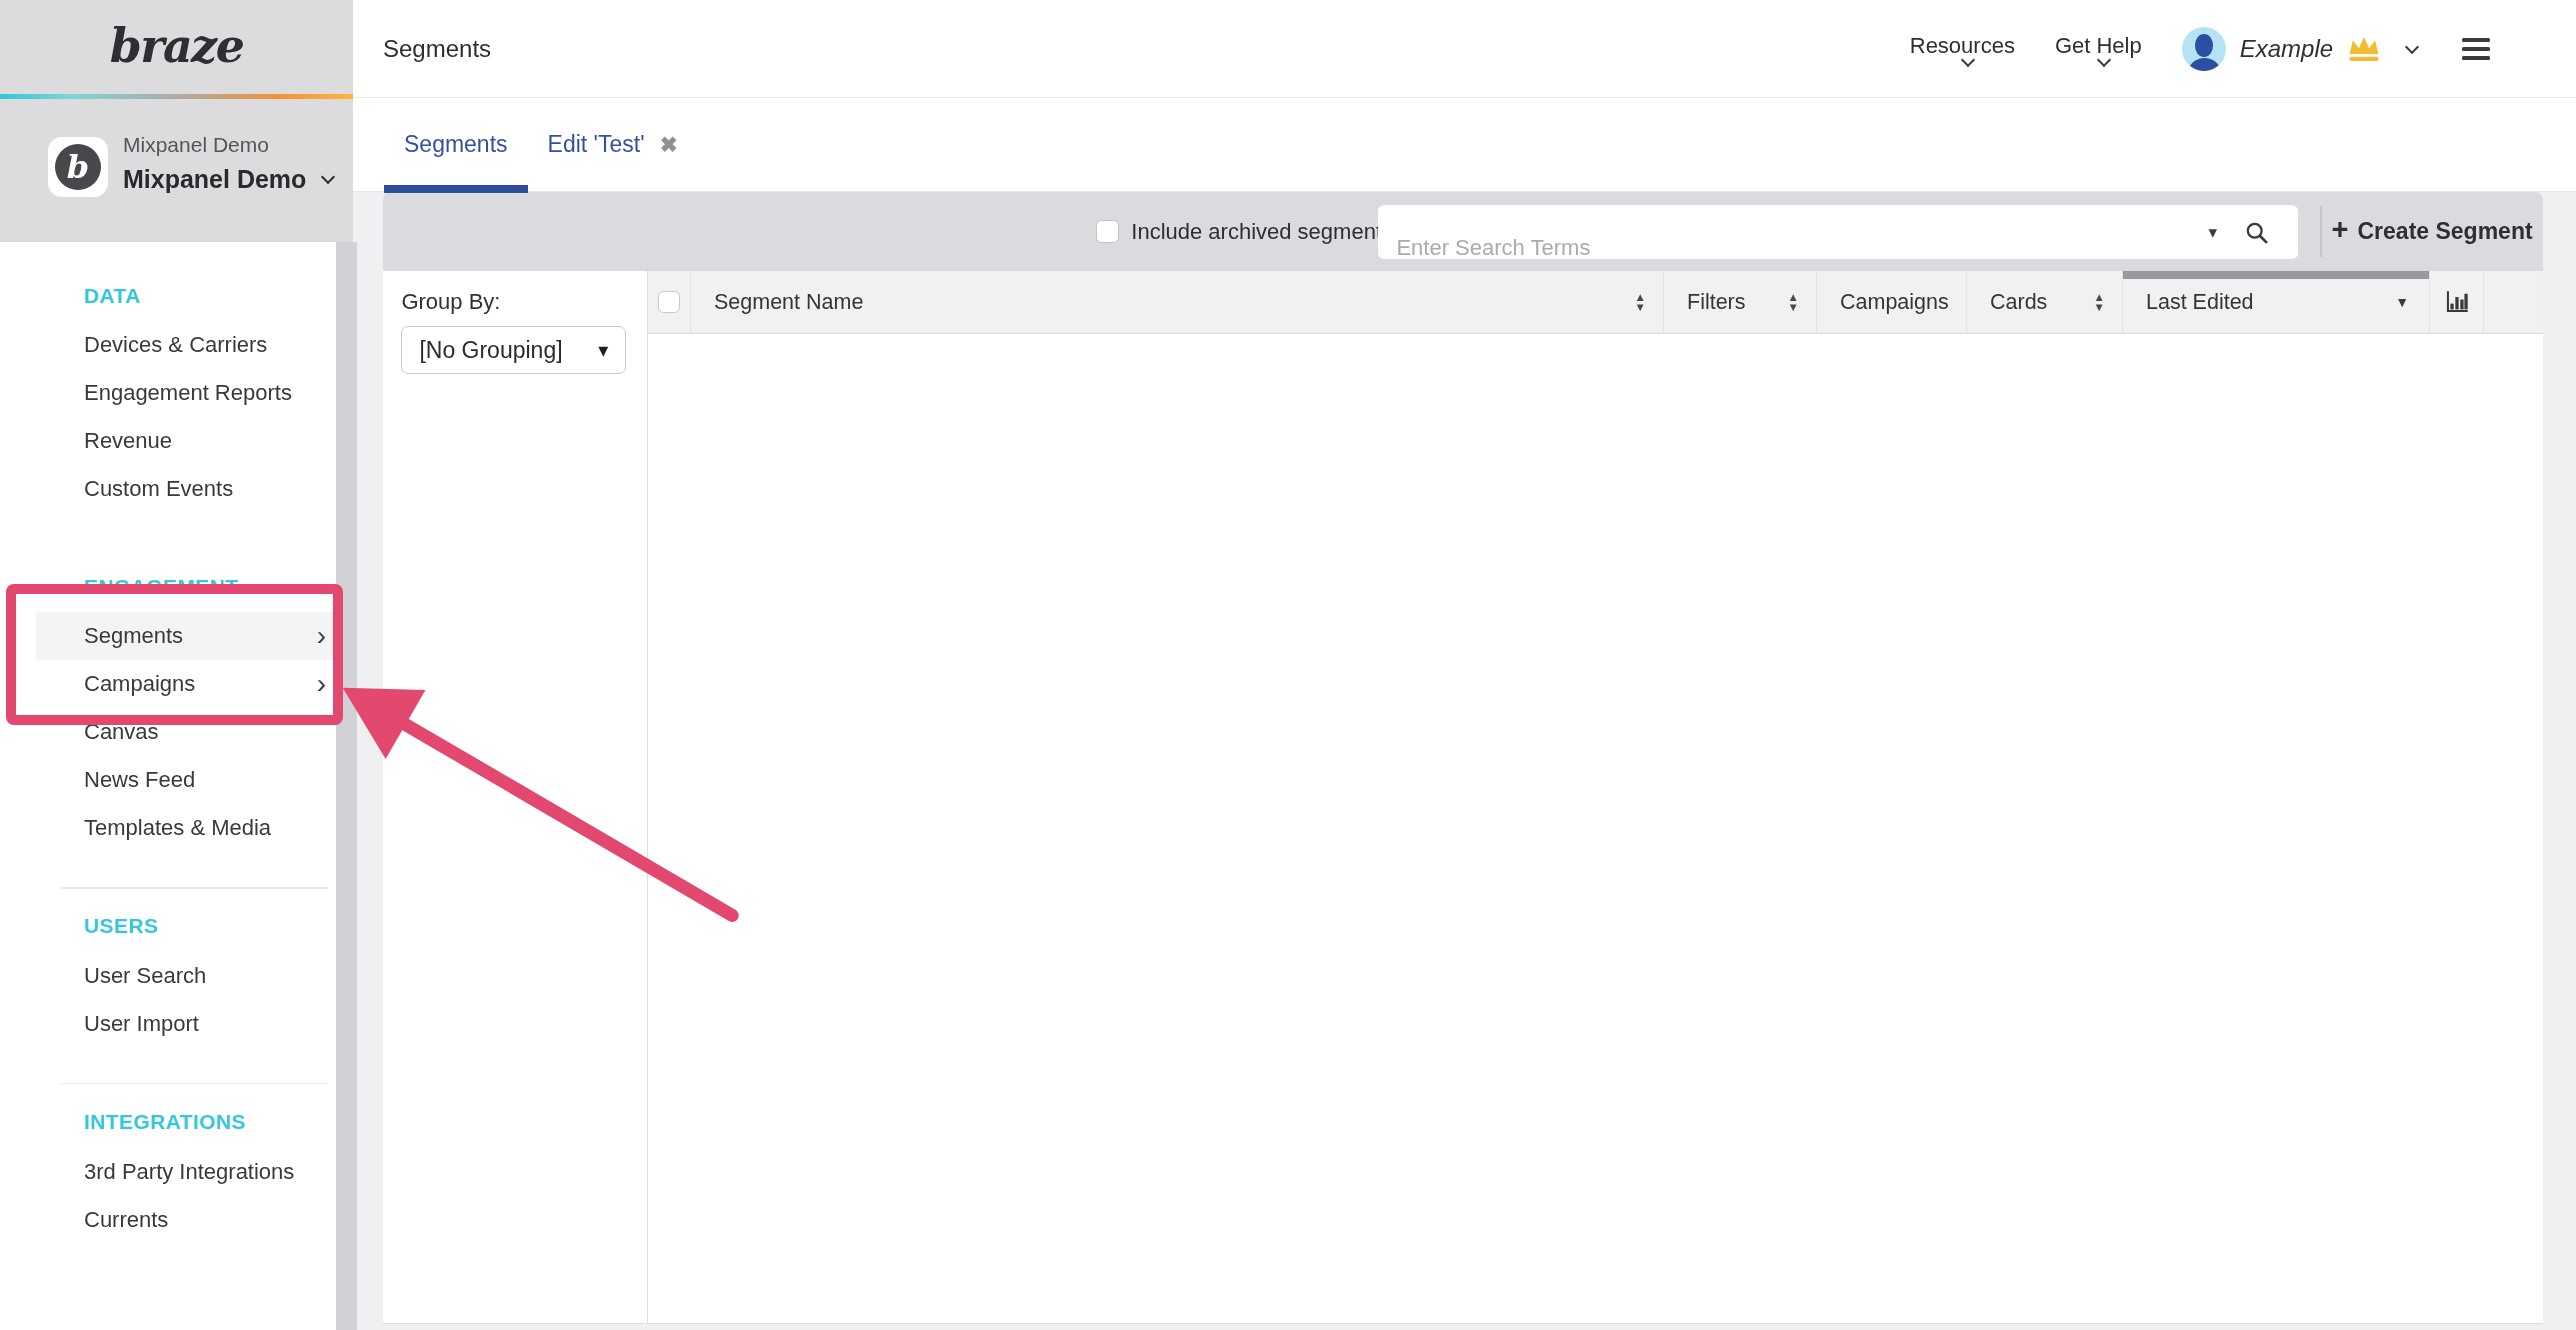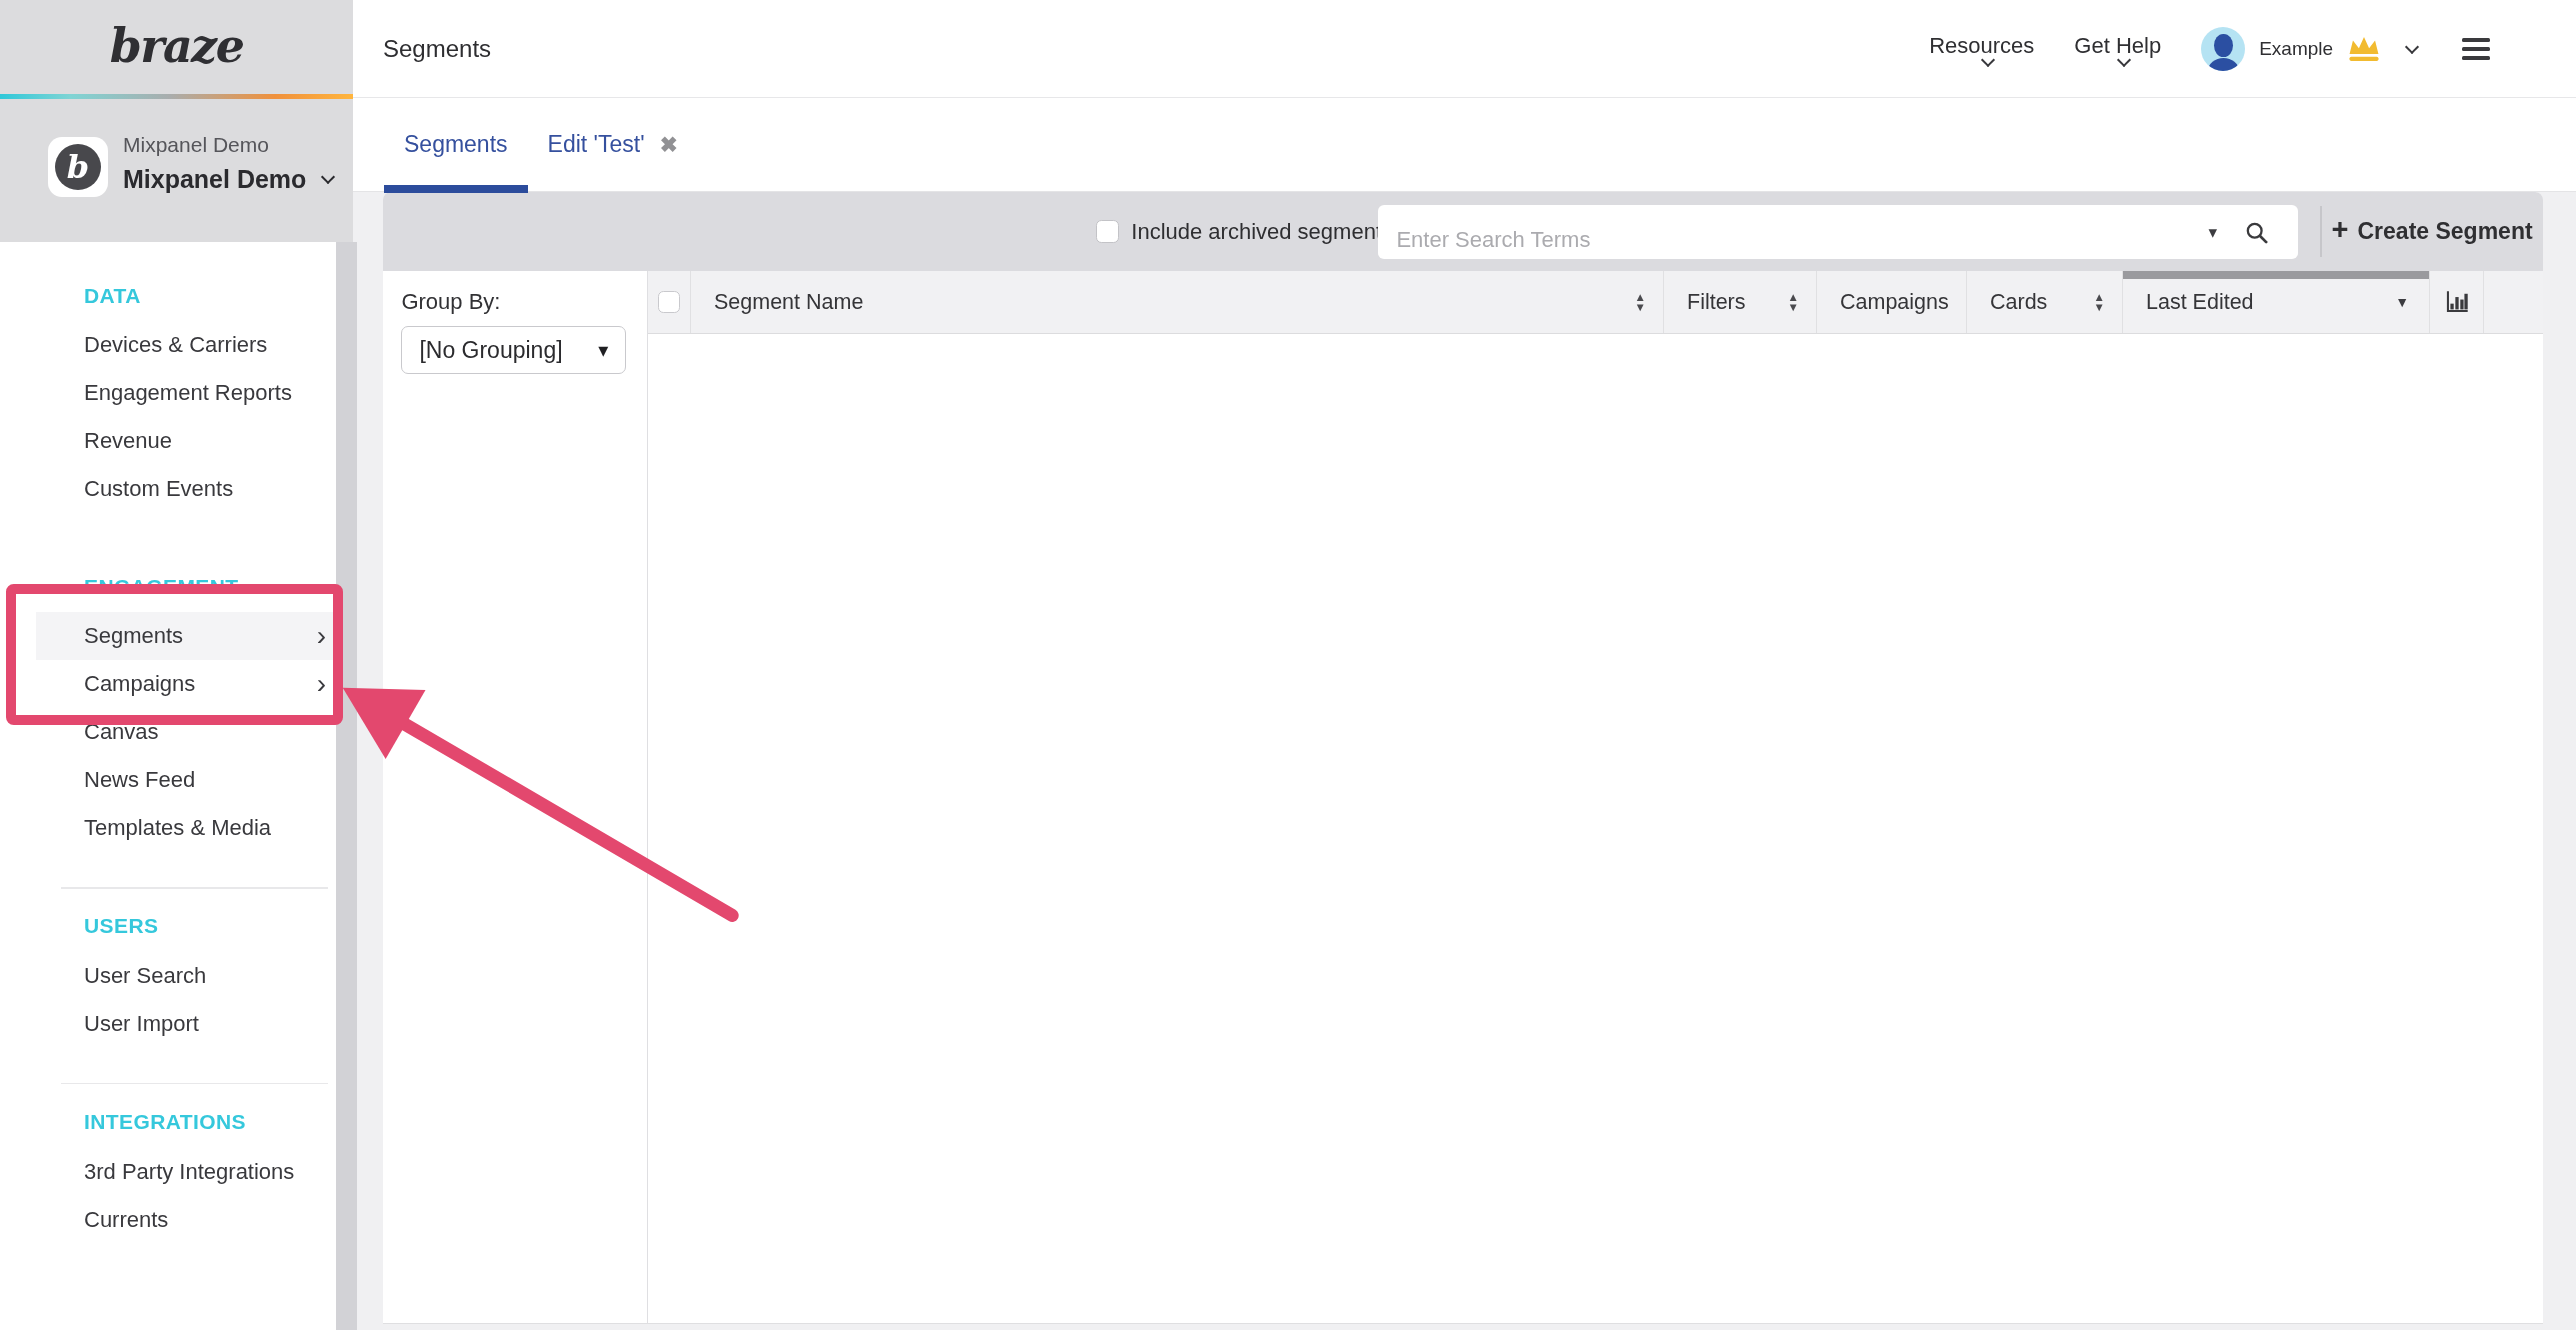--- a/index.html
+++ b/index.html
@@ -16,21 +16,21 @@
   
   .topbar{position:absolute;left:0;top:0;width:2576px;height:98px;background:#fff;border-bottom:1.5px solid #e7e7e9;z-index:1;}
   .page-title{position:absolute;left:383px;top:0;height:98px;display:flex;align-items:center;font-size:24px;color:#2e2e31;}
   .topnav{position:absolute;right:0;top:0;height:98px;display:flex;align-items:center;gap:40px;padding-right:86px;}
   .topnav .navlink{display:flex;align-items:center;font-size:22px;color:#2f2f32;cursor:pointer;flex-direction:column;}
   .chev-down{display:inline-block;width:10px;height:10px;border-right:2.3px solid #38383c;border-bottom:2.3px solid #38383c;transform:rotate(45deg);margin-left:12.3px;margin-top:-4.6px;}
   .user-group{display:flex;align-items:center;gap:14px;cursor:pointer;}
   .avatar{width:44px;height:44px;border-radius:50%;background:#b5e3f3;position:relative;overflow:hidden;}
   .avatar .head{position:absolute;left:13px;top:7px;width:18.4px;height:23px;border-radius:50%;background:#2b4fa2;}
   .avatar .torso{position:absolute;left:7px;top:31px;width:31px;height:26px;border-radius:50%;background:#2b4fa2;}
-  .user-name{font-size:19px;}
+  .user-name{font-size:24px;font-style:italic;}
   .hamburger{display:flex;flex-direction:column;gap:4.6px;cursor:pointer;margin-left:4.6px;}
   .hamburger i{display:block;width:28px;height:4.6px;border-radius:1.5px;background:#3a3a3d;}
   
   .logo-block{position:absolute;left:0;top:0;width:353px;height:94px;background:#dcdcde;z-index:2;display:flex;align-items:center;justify-content:center;cursor:pointer;}
   .gradient-bar{position:absolute;left:0;top:94px;width:353px;height:5.4px;z-index:2;
     background:linear-gradient(90deg,#2fc8d9 0%,#7fd4d4 20%,#a9adad 48%,#f0913c 78%,#ffb53d 100%);}
   .org-block{position:absolute;left:0;top:99px;width:353px;height:143px;background:#dcdcde;z-index:2;}
   .app-icon{position:absolute;left:48px;top:38px;width:60px;height:60px;background:#fff;border-radius:14px;display:flex;align-items:center;justify-content:center;}
   .app-icon .bdot{width:46px;height:46px;border-radius:50%;background:#48484c;display:flex;align-items:center;justify-content:center;
     color:#fff;font-family:"DejaVu Serif",serif;font-style:italic;font-weight:bold;font-size:32px;line-height:1;}
@@ -51,21 +51,21 @@
   .nav-item.selected{background:#f4f4f6;}
   .nav-item .chev-r{font-size:28px;color:#3b3b3f;line-height:1;}
   .sb-divider{height:1.5px;background:#e8e8ea;margin:35px 29px 12.3px 25px;}
   
   .card{position:absolute;left:383px;top:192px;width:2160px;height:1132px;background:#fff;border-radius:7.7px 7.7px 0 0;border-bottom:1.5px solid #dfdfe1;}
   .toolbar{position:absolute;left:0;top:0;right:0;height:79px;background:var(--toolbar_bg);border-radius:7.7px 7.7px 0 0;}
   .archived{position:absolute;left:713px;top:0;height:79px;display:flex;align-items:center;gap:12.3px;}
   .archived input{appearance:none;-webkit-appearance:none;width:23px;height:23px;background:#fff;border:1.5px solid #c3c3c7;border-radius:5.4px;cursor:pointer;}
   .archived label{font-size:22px;color:#2e2e31;cursor:pointer;}
   .search-box{position:absolute;left:995px;top:13px;width:920px;height:54px;background:#fff;border-radius:6.1px;}
-  .search-box input{position:absolute;left:0;top:8px;width:100%;height:100%;border:none;outline:none;background:transparent;border-radius:17px;
+  .search-box input{position:absolute;left:0;top:16px;width:100%;height:100%;border:none;outline:none;background:transparent;border-radius:17px;
     padding:0 107px 0 18.4px;font-size:22px;color:#2f2f32;font-family:"Liberation Sans",sans-serif;}
   .search-box input::placeholder{color:#ababaf;}
   .search-caret{position:absolute;right:81px;top:0;height:54px;display:flex;align-items:center;font-size:17px;color:#3c3c40;cursor:pointer;}
   .search-glass{position:absolute;right:28px;top:14.6px;cursor:pointer;}
   .toolbar-divider{position:absolute;left:1937px;top:14px;bottom:14px;width:1.5px;background:#c6c6ca;}
   .create-segment{position:absolute;left:1938px;right:0;top:0;height:79px;display:flex;align-items:center;justify-content:center;gap:9.2px;cursor:pointer;}
   .create-segment .plus{font-size:29px;font-weight:bold;color:#2f2f32;line-height:1;margin-top:-3.1px;}
   .create-segment .cs-label{font-size:23px;font-weight:bold;color:#2f2f32;}
   
   .left-panel{position:absolute;left:0;top:79px;bottom:0;width:265px;background:#fff;border-right:1.5px solid #dfdfe2;}

